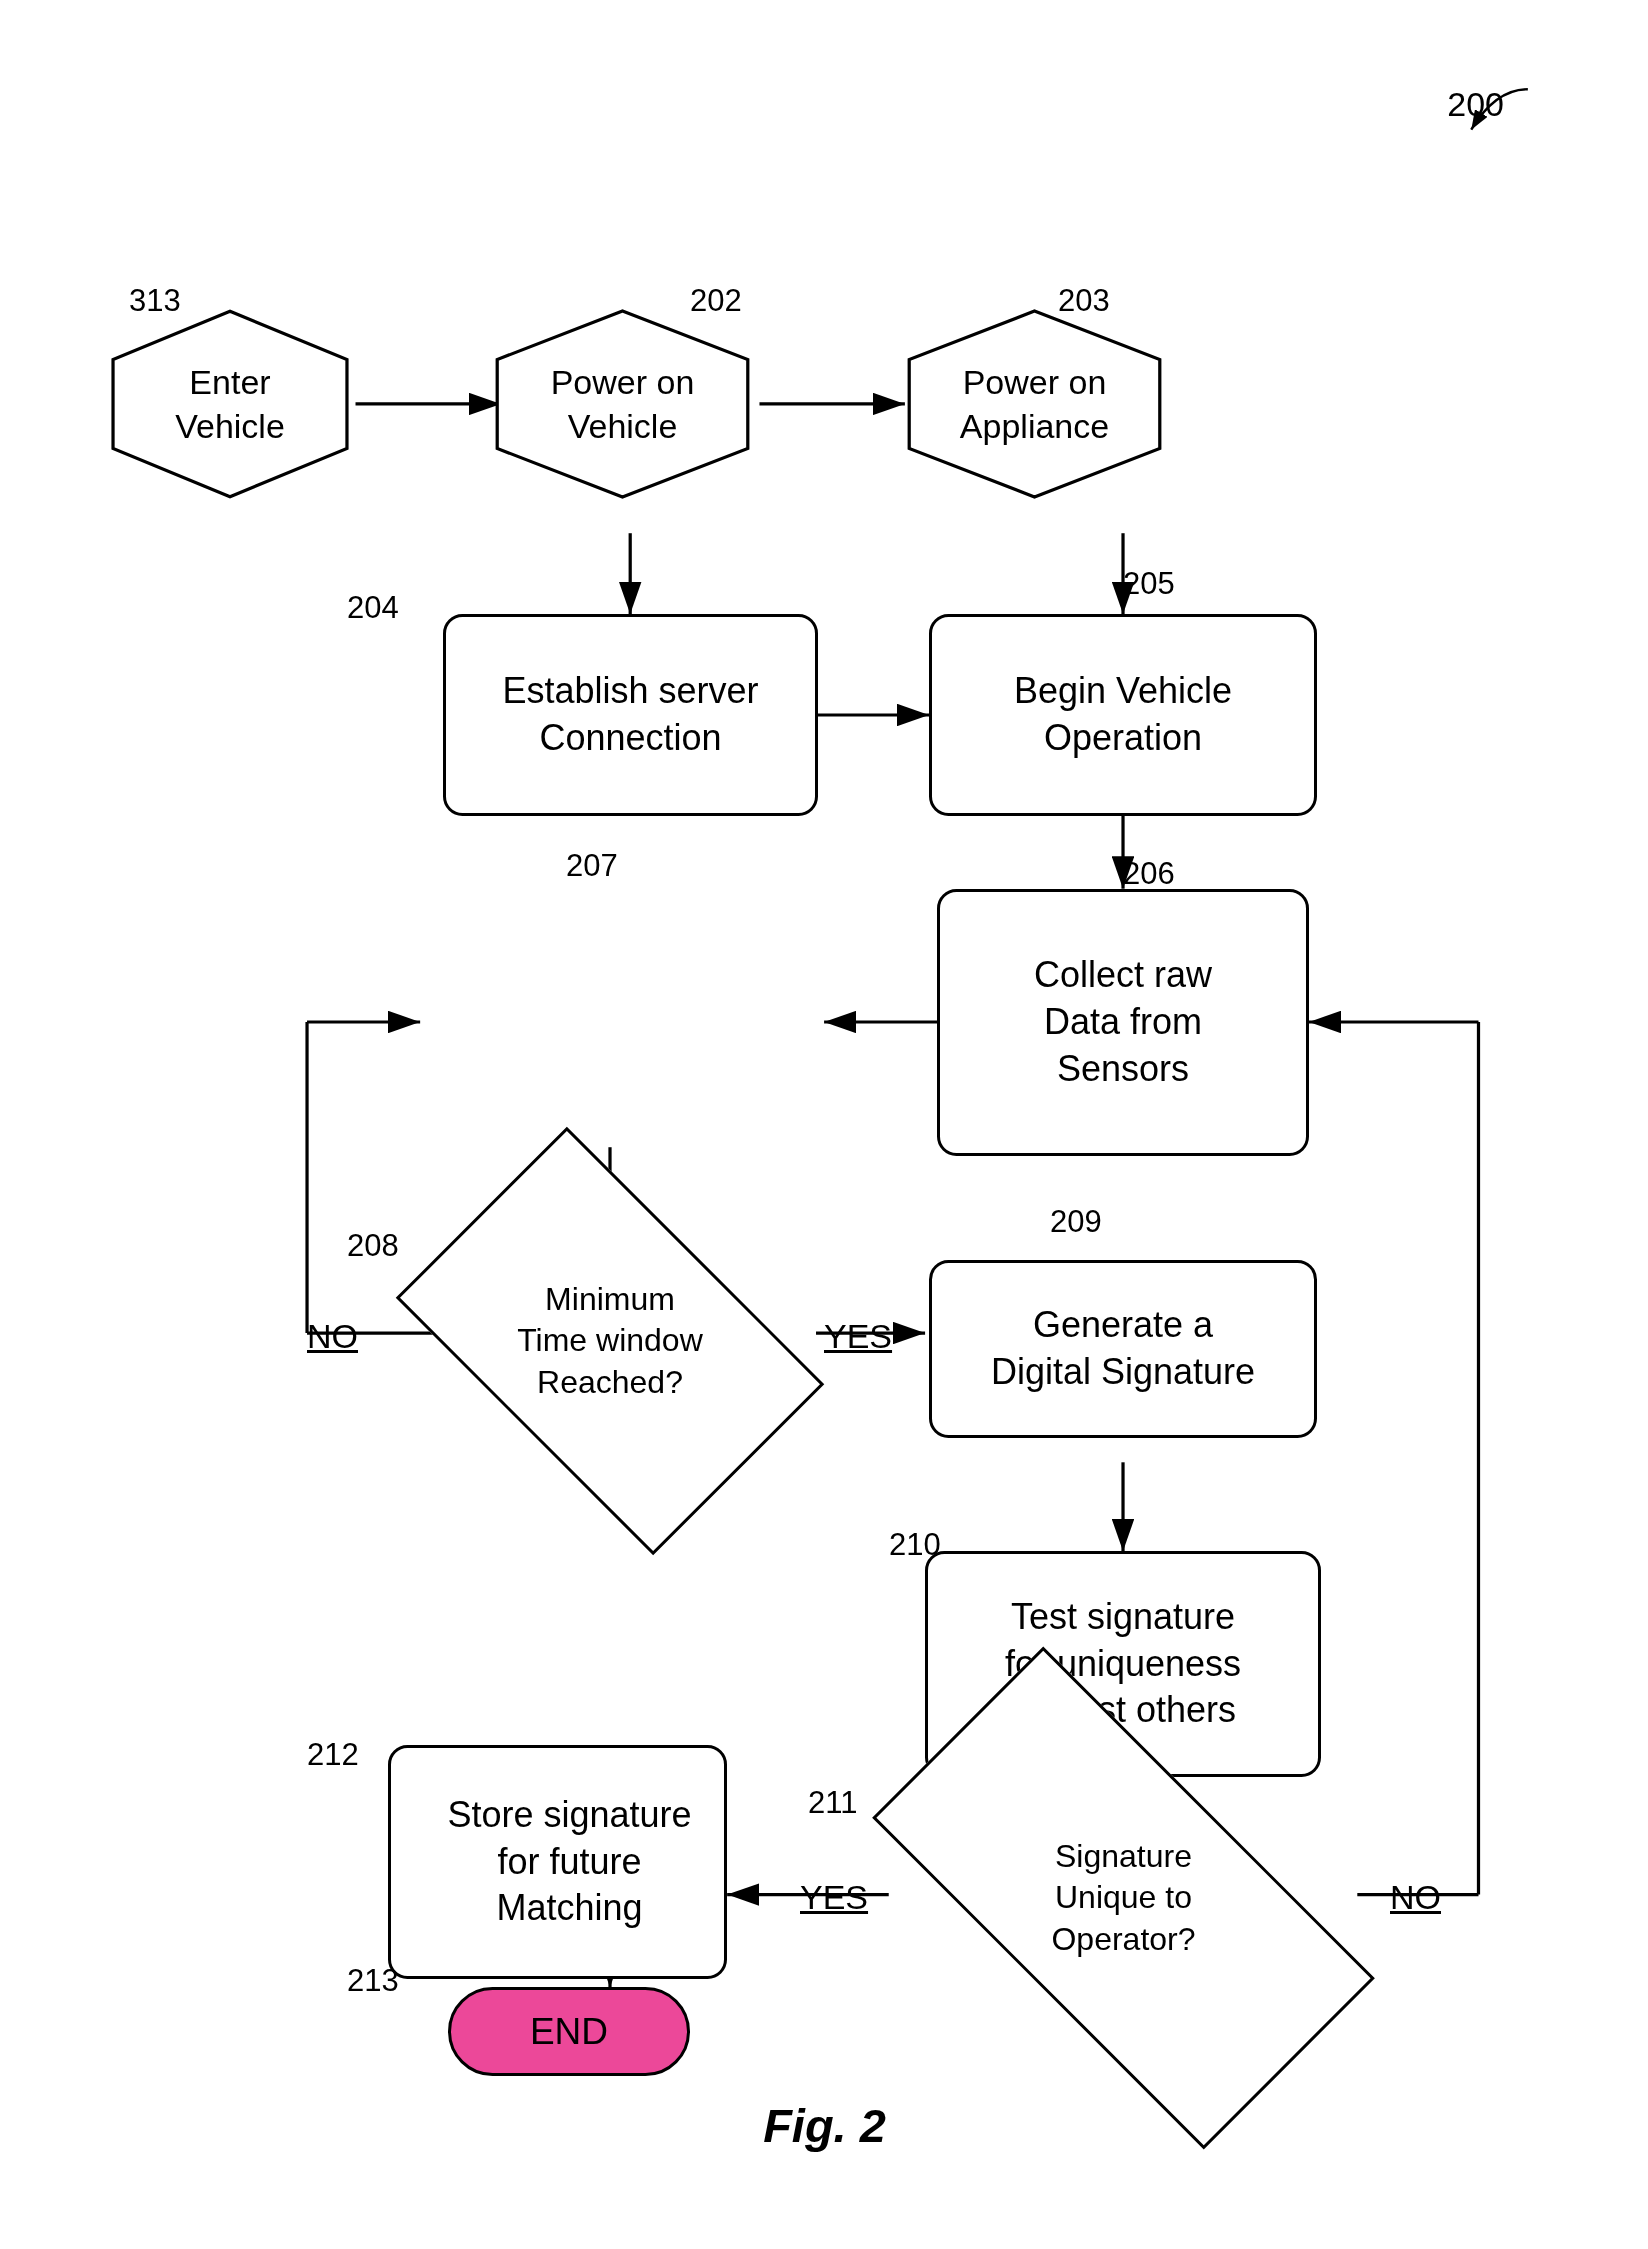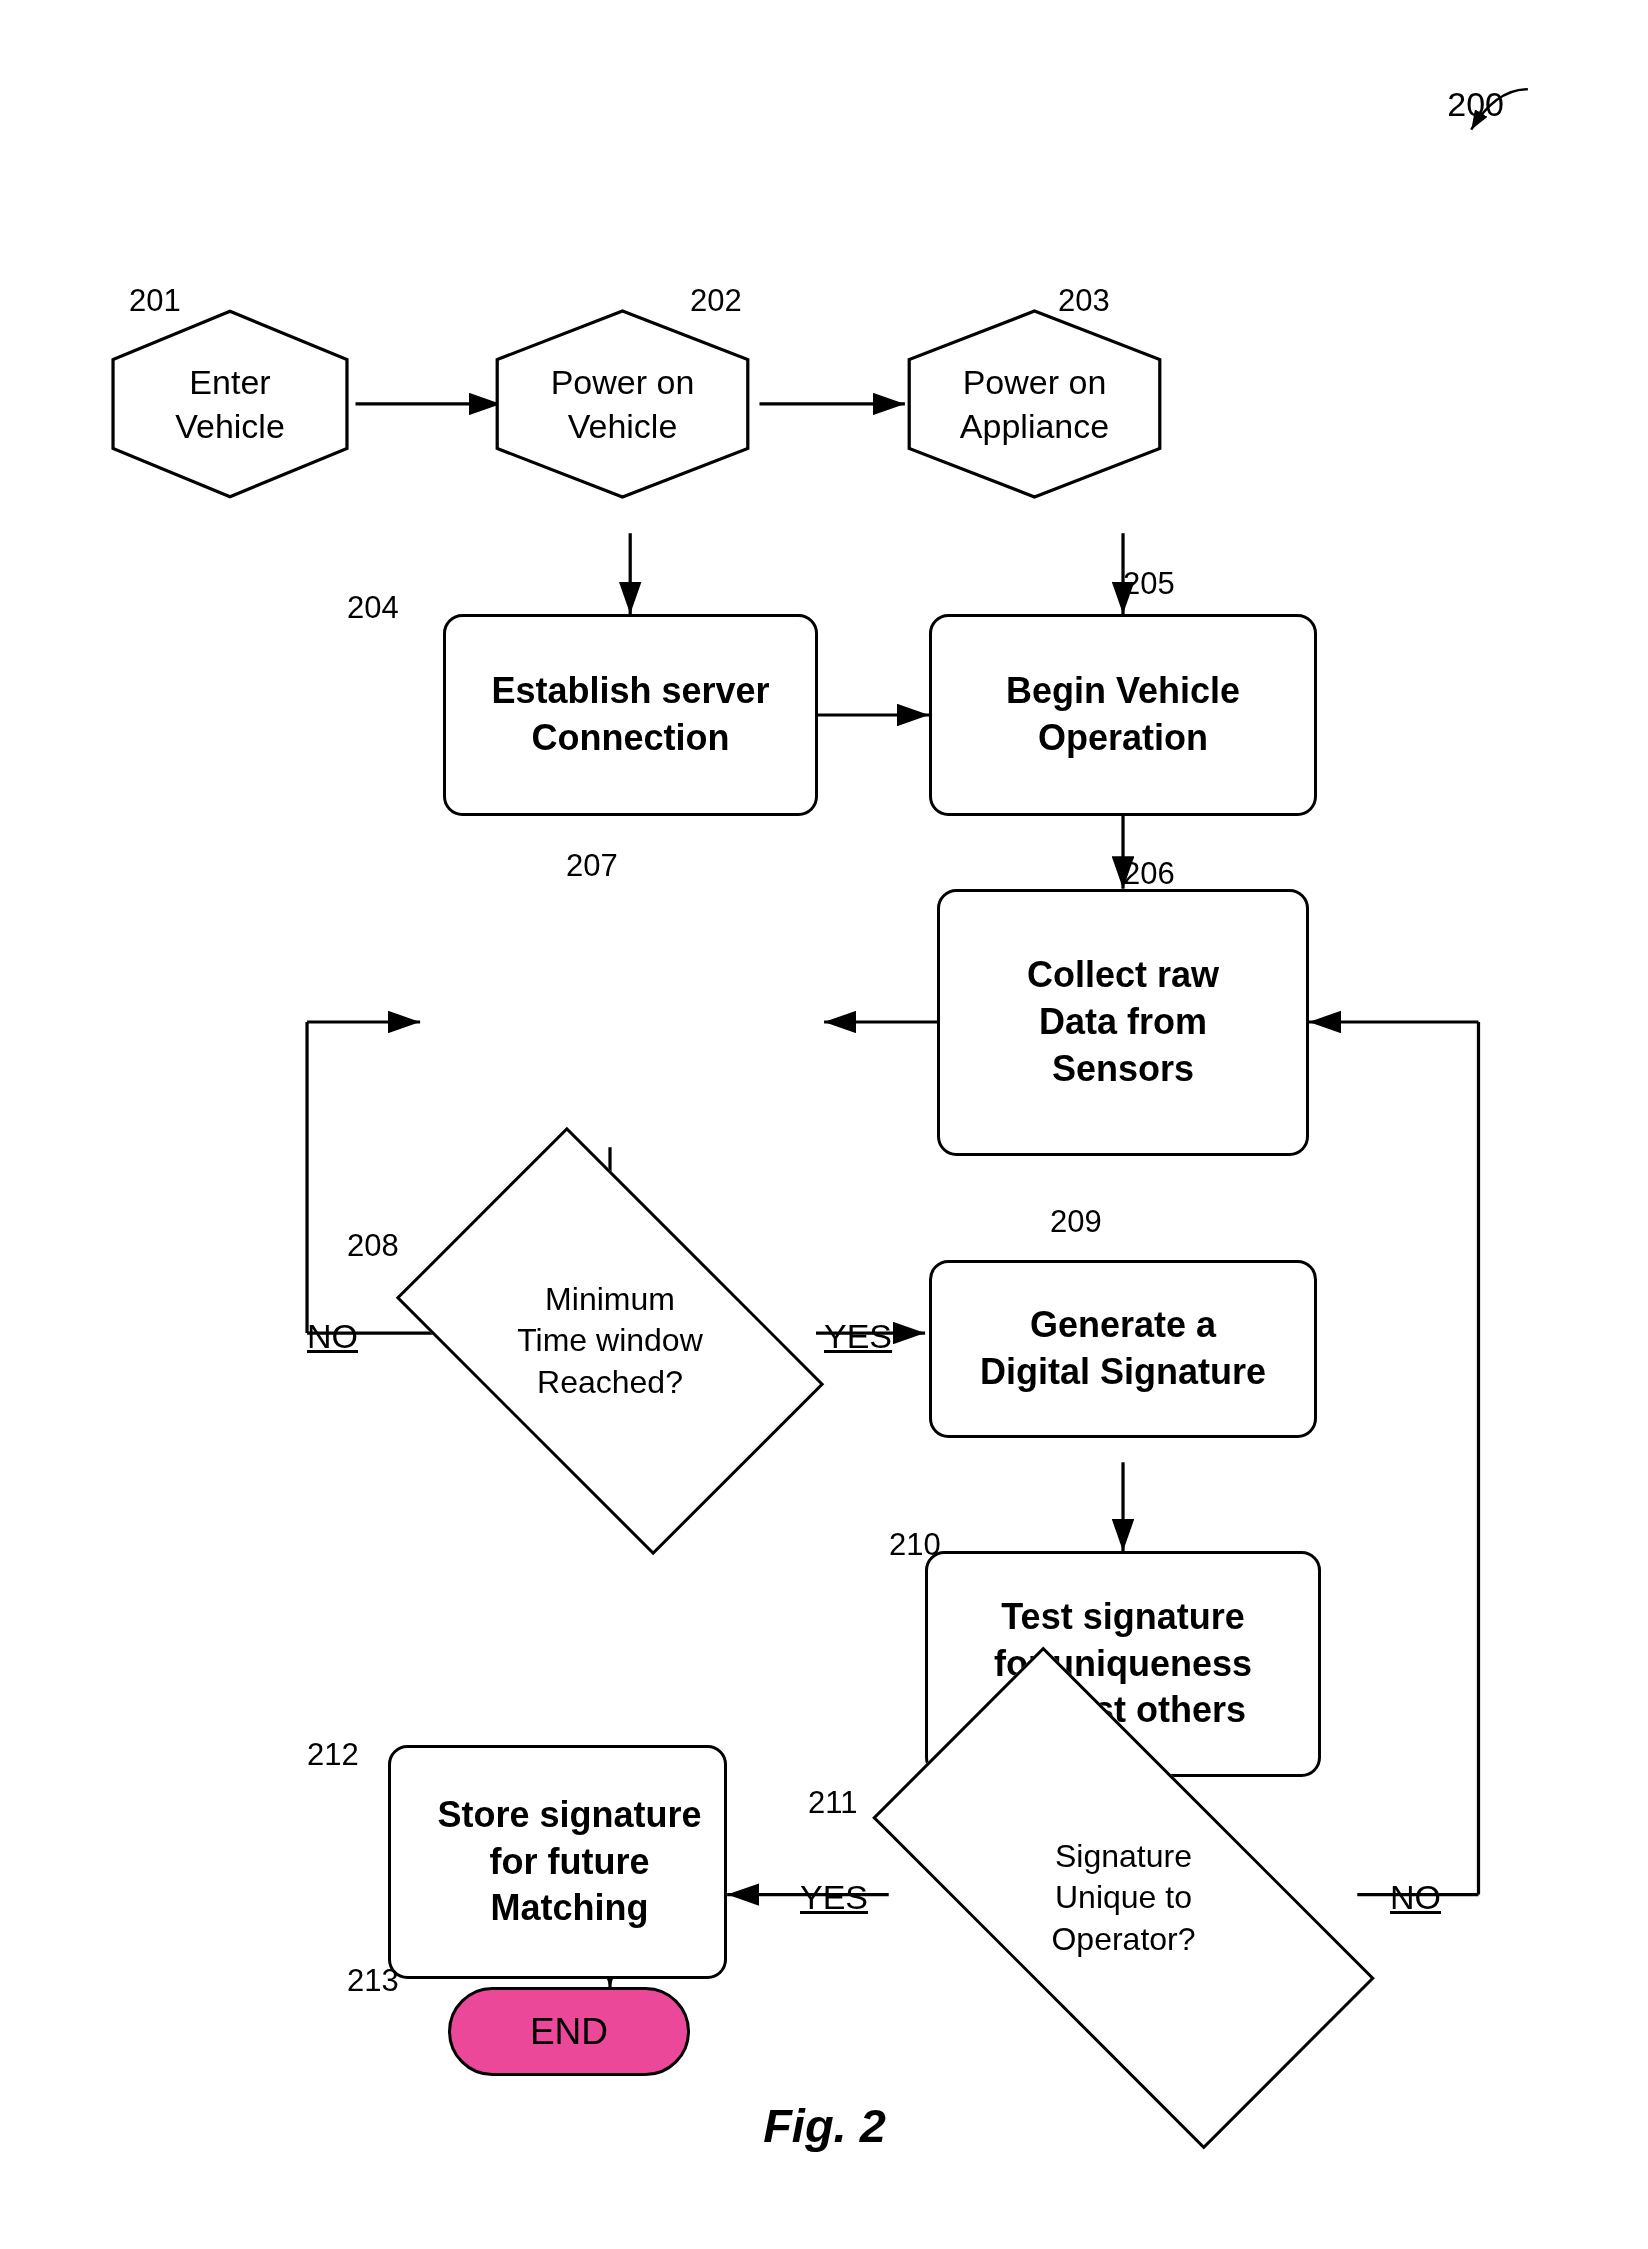--- a/index.html
+++ b/index.html
@@ -21,21 +21,20 @@
       position: absolute;
       border: 3.2px solid #000;
       border-radius: 19.4px;
       display: flex;
       align-items: center;
       justify-content: center;
       text-align: center;
       font-size: 36px;
       line-height: 1.3;
       background: #fff;
-      font-weight: bold;
     }
     
     .diamond-container {
       position: absolute;
       display: flex;
       align-items: center;
       justify-content: center;
     }
     .diamond-inner {
       width: 100%;
@@ -149,21 +148,21 @@
       </marker>
     </defs>
   </svg>
 
   <div style="position:absolute; top:307px; left:109px; width:242px; height:194px; display:flex; align-items:center; justify-content:center;">
     <svg width="242" height="194" viewBox="0 0 300 240">
       <polygon points="150,5 295,65 295,175 150,235 5,175 5,65" fill="white" stroke="black" stroke-width="4"></polygon>
     </svg>
     <div style="position:absolute;text-align:center;font-size:34px;line-height:1.3;">Enter<br>Vehicle</div>
   </div>
-  <div class="ref-label" style="top:283px;left:129px;">201</div>
+  <div class="ref-label" style="top:283px;left:129px;">313</div>
 
   <div style="position:absolute; top:307px; left:493px; width:259px; height:194px; display:flex; align-items:center; justify-content:center;">
     <svg width="259" height="194" viewBox="0 0 320 240">
       <polygon points="160,5 315,65 315,175 160,235 5,175 5,65" fill="white" stroke="black" stroke-width="4"></polygon>
     </svg>
     <div style="position:absolute;text-align:center;font-size:34px;line-height:1.3;">Power on<br>Vehicle</div>
   </div>
   <div class="ref-label" style="top:283px;left:662px;margin-left:28px;">202</div>
 
   <div style="position:absolute; top:307px; left:905px; width:259px; height:194px; display:flex; align-items:center; justify-content:center;">

